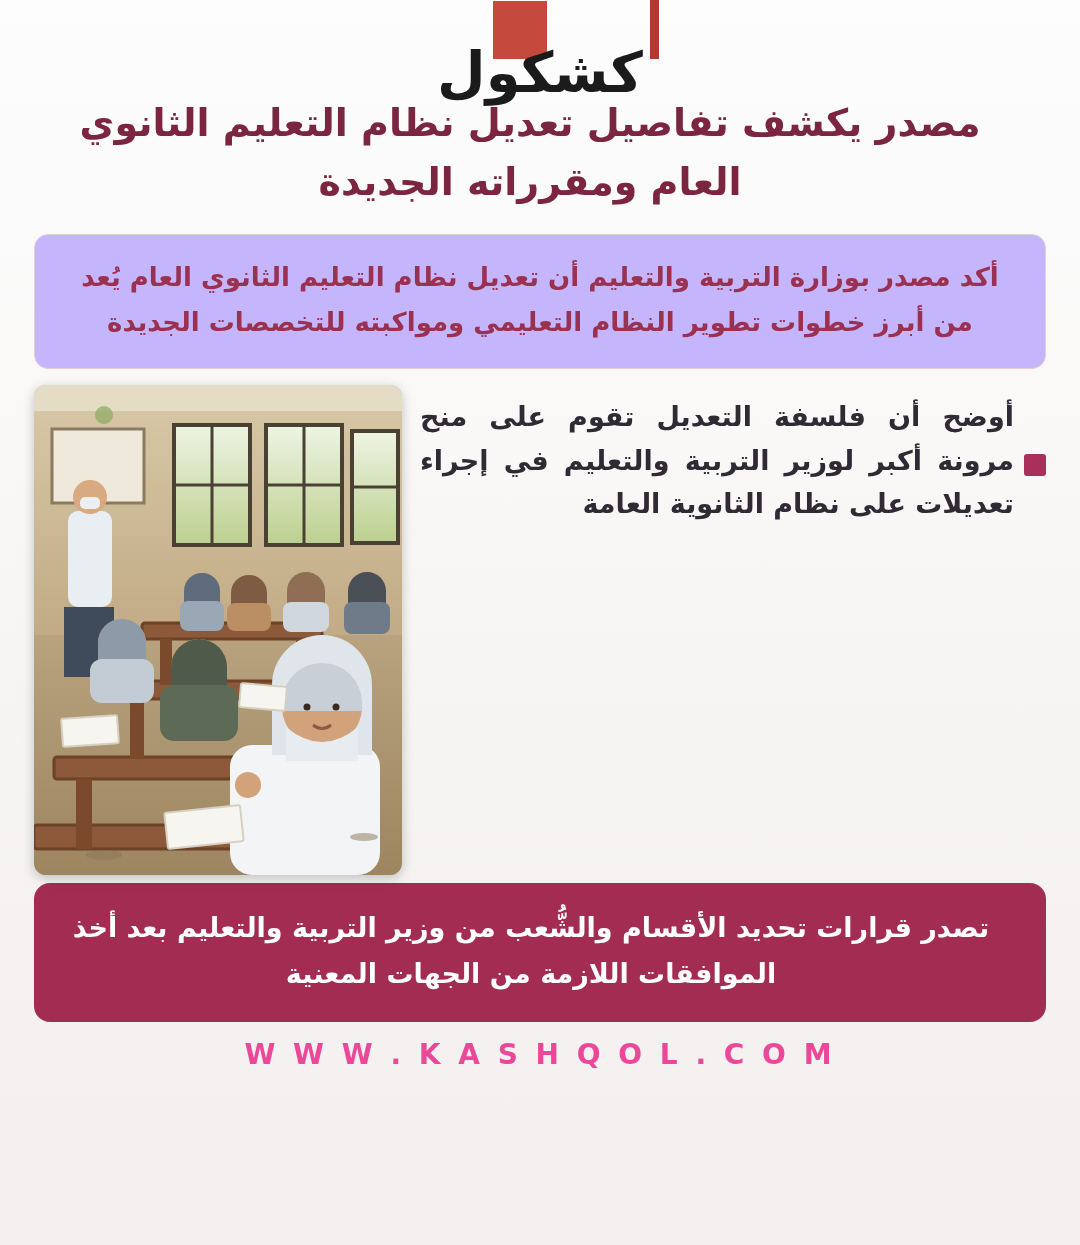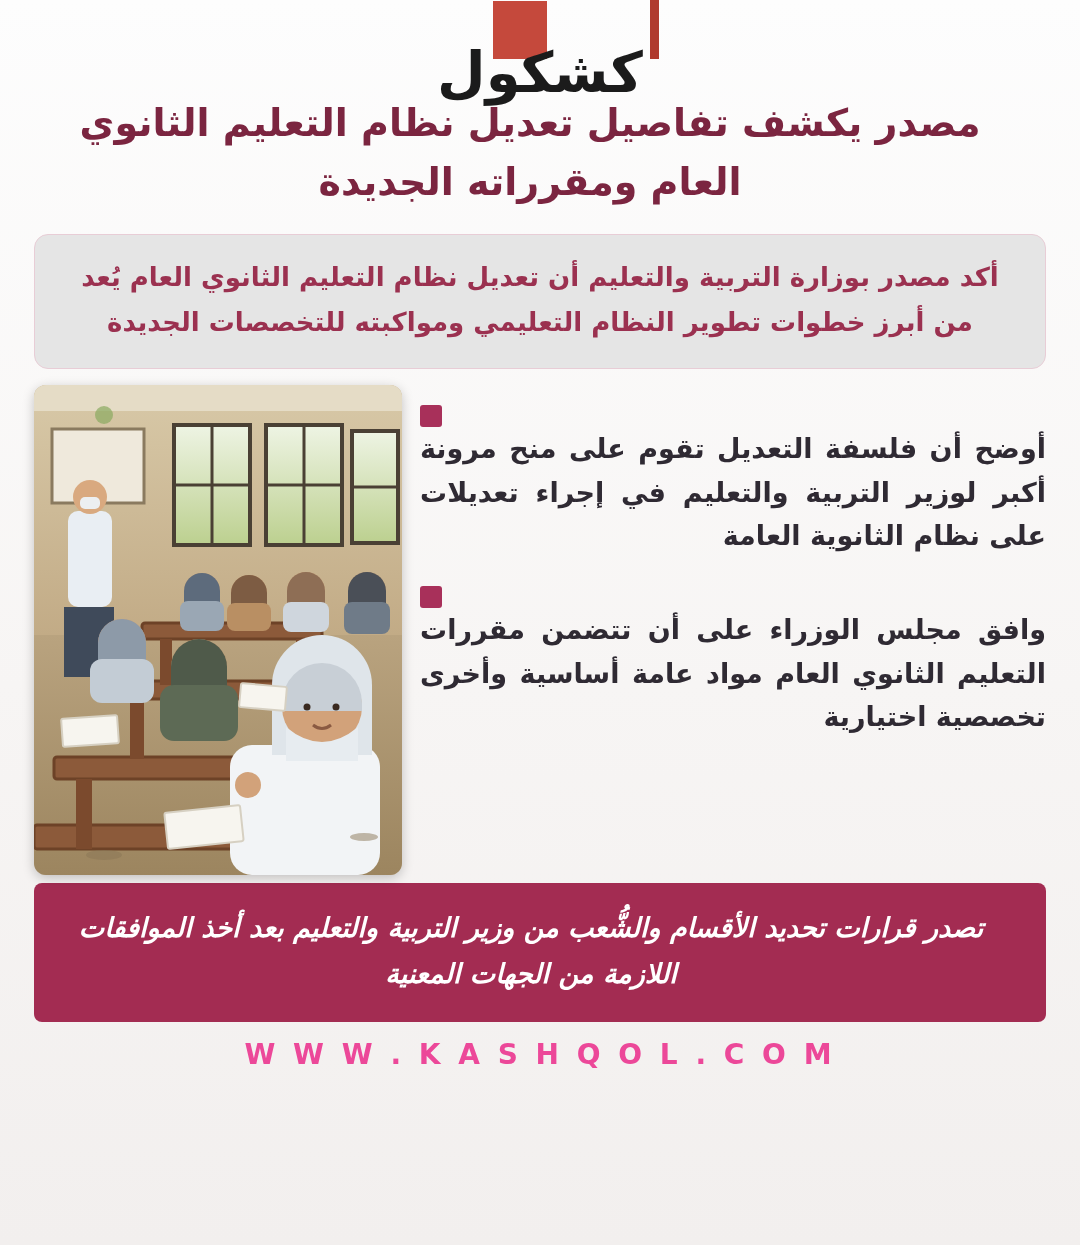--- a/index.html
+++ b/index.html
@@ -68,21 +68,21 @@
     color: #7b2540;
     font-size: 38px;
     font-weight: 700;
     line-height: 1.55;
     padding: 6px 64px 4px 44px;
   }
 
   
   .lead-box {
     margin: 18px 34px 0 34px;
-    background: #e5e5e5;
+    background: #c4b5fd;
     border: 1.5px solid #e8cdd6;
     border-radius: 14px;
     padding: 20px 26px 22px 26px;
   }
   .lead-text {
     color: #9b3150;
     font-size: 26px;
     font-weight: 700;
     line-height: 1.75;
     text-align: center;
@@ -96,24 +96,24 @@
     gap: 18px;
     align-items: flex-start;
   }
 
   .bullets {
     flex: 1 1 auto;
     padding-top: 10px;
   }
   .bullet {
     display: flex;
-    flex-direction: column;
-    gap: 0;
+    flex-direction: row;
+    gap: 10px;
     margin-bottom: 18px;
-    align-items: flex-end;
+    align-items: center;
   }
   .bullet-marker {
     flex: 0 0 auto;
     width: 22px;
     height: 22px;
     background: #a8305a;
     border-radius: 3px;
     margin-top: 10px;
   }
   .bullet-text {
@@ -135,23 +135,22 @@
     position: relative;
     box-shadow: 0 3px 12px rgba(0,0,0,.22);
     background: #c9b79d;
   }
   .photo svg { display: block; width: 100%; height: 100%; }
 
   
   .footer-banner {
     margin: 8px 34px 0 34px;
     background: #a32c52;
-    border-radius: 8px;
+    border-radius: 16px;
     padding: 22px 48px 24px 30px;
-    font-style: italic;
   }
   .footer-text {
     color: #ffffff;
     font-size: 27px;
     font-weight: 700;
     line-height: 1.72;
     text-align: center;
   }
 
   
@@ -185,24 +184,20 @@
 <div class="middle">
 
   <div class="bullets">
 
     <div class="bullet">
       <span class="bullet-marker"></span>
       <p class="bullet-text">أوضح أن فلسفة التعديل تقوم على منح مرونة أكبر لوزير التربية والتعليم في إجراء تعديلات على نظام الثانوية العامة</p>
     </div>
 
 
-    <div class="bullet">
-      <span class="bullet-marker"></span>
-      <p class="bullet-text">وافق مجلس الوزراء على أن تتضمن مقررات التعليم الثانوي العام مواد عامة أساسية وأخرى تخصصية اختيارية</p>
-    </div>
 
   </div>
 
   <div class="photo">
     <svg viewBox="0 0 368 490" preserveAspectRatio="xMidYMid slice">
       <defs>
         <linearGradient id="wallg" x1="0" y1="0" x2="0" y2="1">
           <stop offset="0%" stop-color="#d8c9a8"></stop>
           <stop offset="100%" stop-color="#c2ab86"></stop>
         </linearGradient>

